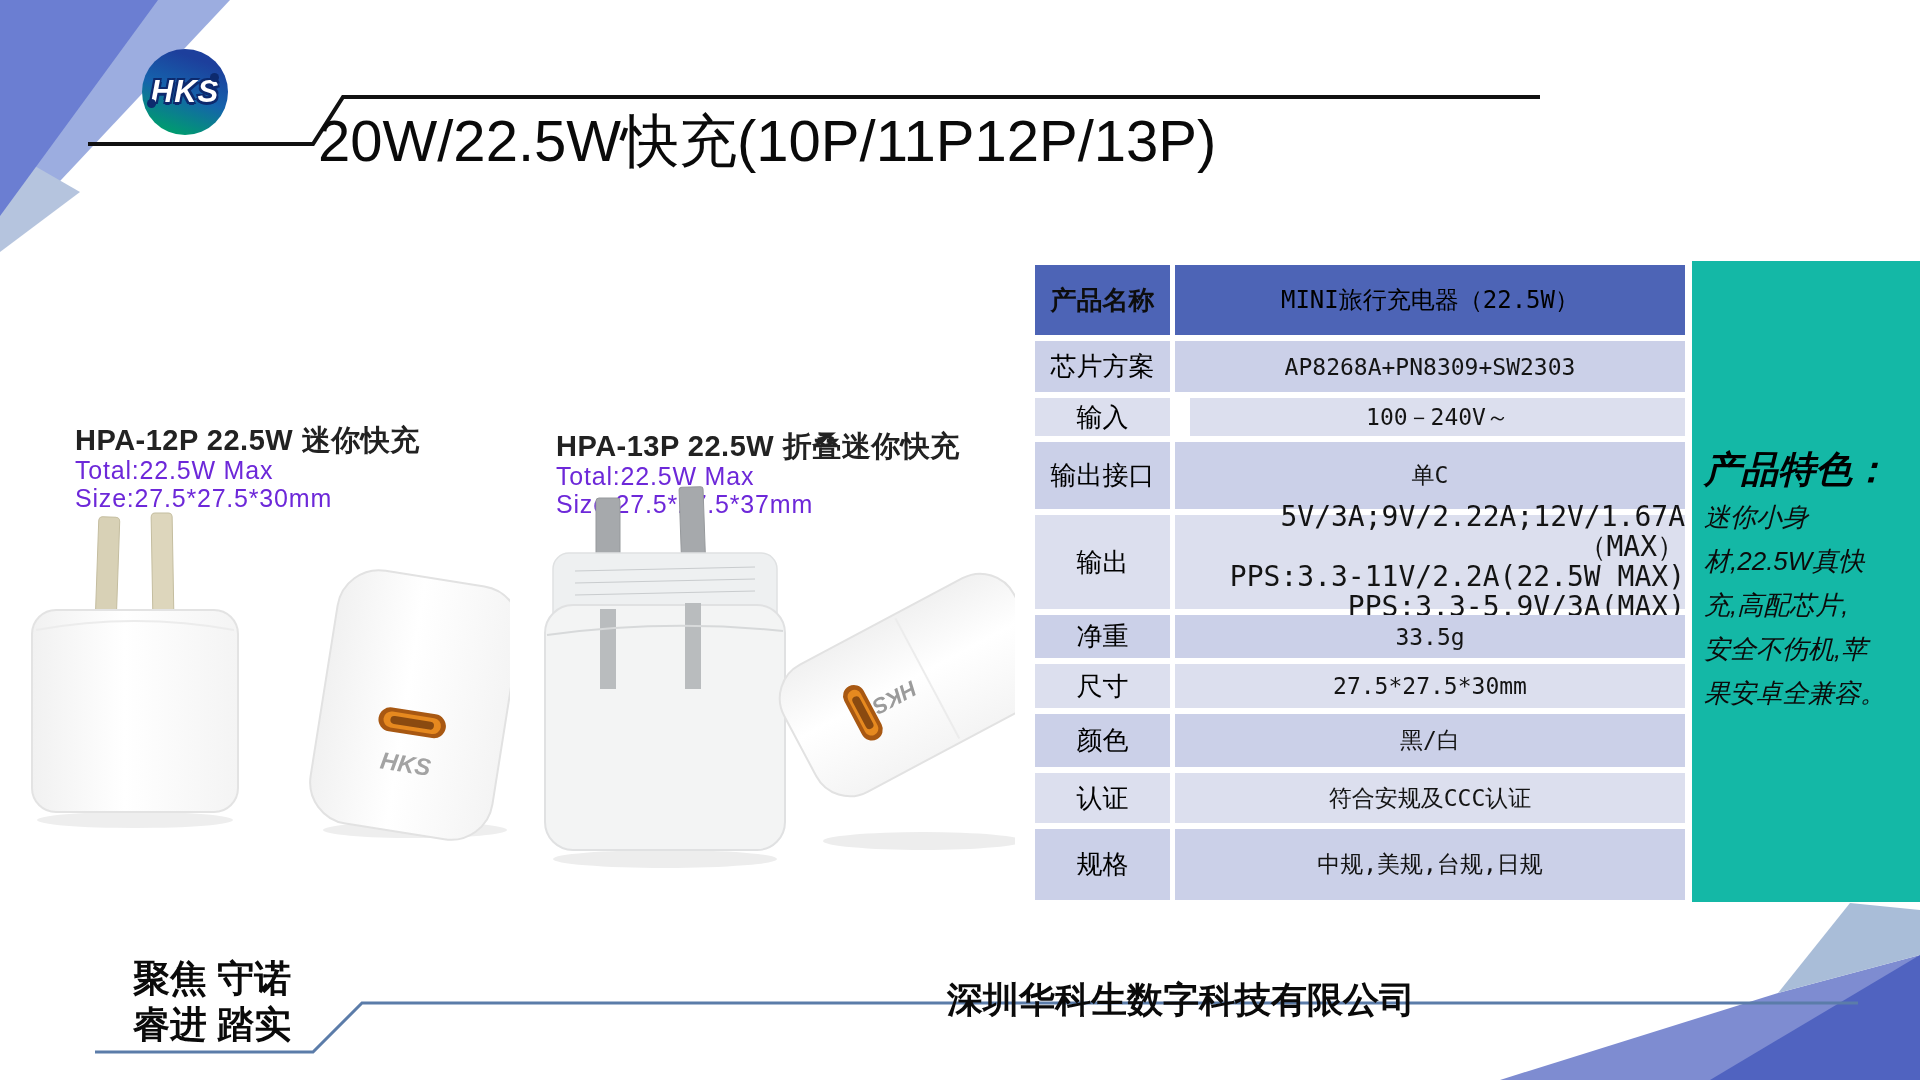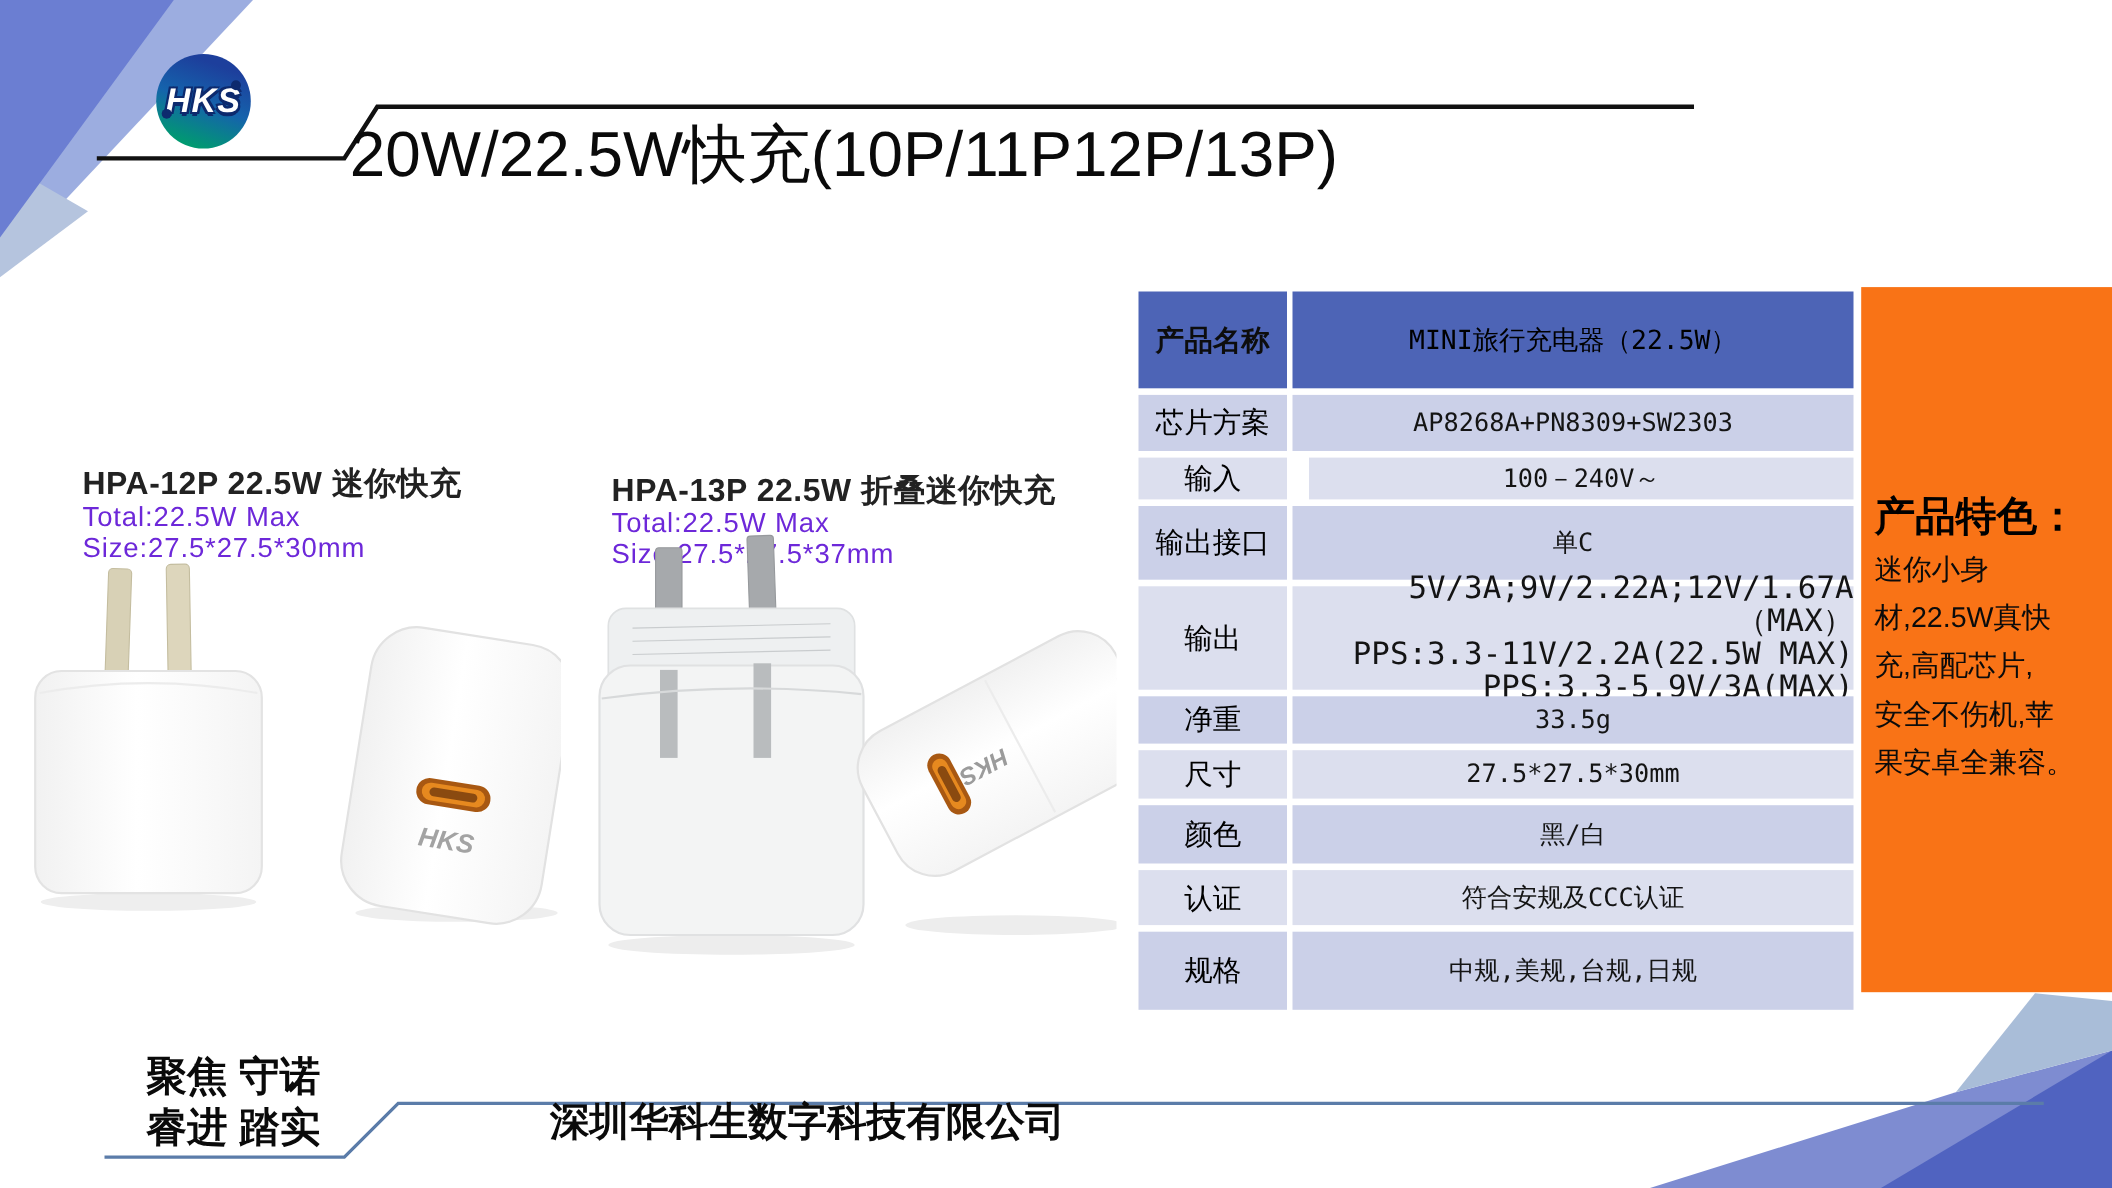--- a/index.html
+++ b/index.html
@@ -33,33 +33,33 @@
   .t-row{display:flex;gap:5px;margin-bottom:6px;}
   .t-row:last-child{margin-bottom:0;}
   .t-label{width:135px;flex:0 0 135px;display:flex;align-items:center;justify-content:center;
            font-size:26px;color:#000000;}
   .t-value{flex:1;display:flex;align-items:center;justify-content:center;text-align:center;
            font-family:"DejaVu Sans Mono","Liberation Mono",monospace;font-size:23px;color:#141414;}
   .row-dark .t-label,.row-dark .t-value{background:#cbd0e8;}
   .row-light .t-label,.row-light .t-value{background:#dcdfee;}
   .row-head .t-label{background:#4d64b6;font-weight:bold;color:#0d0d0d;}
   .row-head .t-value{background:#4d64b6;color:#000000;font-size:24px;}
-  .h0{height:88px;}.h1{height:51px;}.h2{height:38px;gap:20px;}.h3{height:67px;}.h4{height:94px;}
+  .h0{height:70px;}.h1{height:51px;}.h2{height:38px;gap:20px;}.h3{height:67px;}.h4{height:94px;}
   .h5{height:43px;}.h6{height:44px;}.h7{height:53px;}.h8{height:50px;}.h9{height:71px;}
   .multi{display:inline-block;text-align:right;font-size:28px;line-height:30px;}
 
   
-  .features{position:absolute;left:1692px;top:261px;width:228px;height:641px;background:#f97316;
-            box-sizing:border-box;padding:186px 8px 0 12px;}
+  .features{position:absolute;left:1692px;top:261px;width:228px;height:641px;background:#14b8a6;
+            box-sizing:border-box;padding:186px 8px 0 12px;font-style:italic;}
   .features .head{font-size:37px;font-weight:bold;color:#000;line-height:46px;margin-bottom:2px;}
   .features .line{font-size:26px;font-weight:500;color:#0b0b0b;line-height:44px;white-space:nowrap;}
 
   
   .motto{position:absolute;left:133px;top:956px;font-size:37px;font-weight:bold;color:#0a0a0a;line-height:46px;}
-  .company{position:absolute;left:500px;top:996px;width:915px;text-align:left;
+  .company{position:absolute;left:500px;top:976px;width:915px;text-align:right;
            font-size:36px;font-weight:bold;color:#0a0a0a;}
 </style>
 </head>
 <body>
 
 <div class="slide">
 
   <svg class="abs" style="left:0;top:0;" width="300" height="320" viewBox="0 0 300 320">
     <polygon points="0,0 230,0 0,245" fill="#9cade0"></polygon>
     <polygon points="0,146 80,192 0,252" fill="#b5c4de"></polygon>

